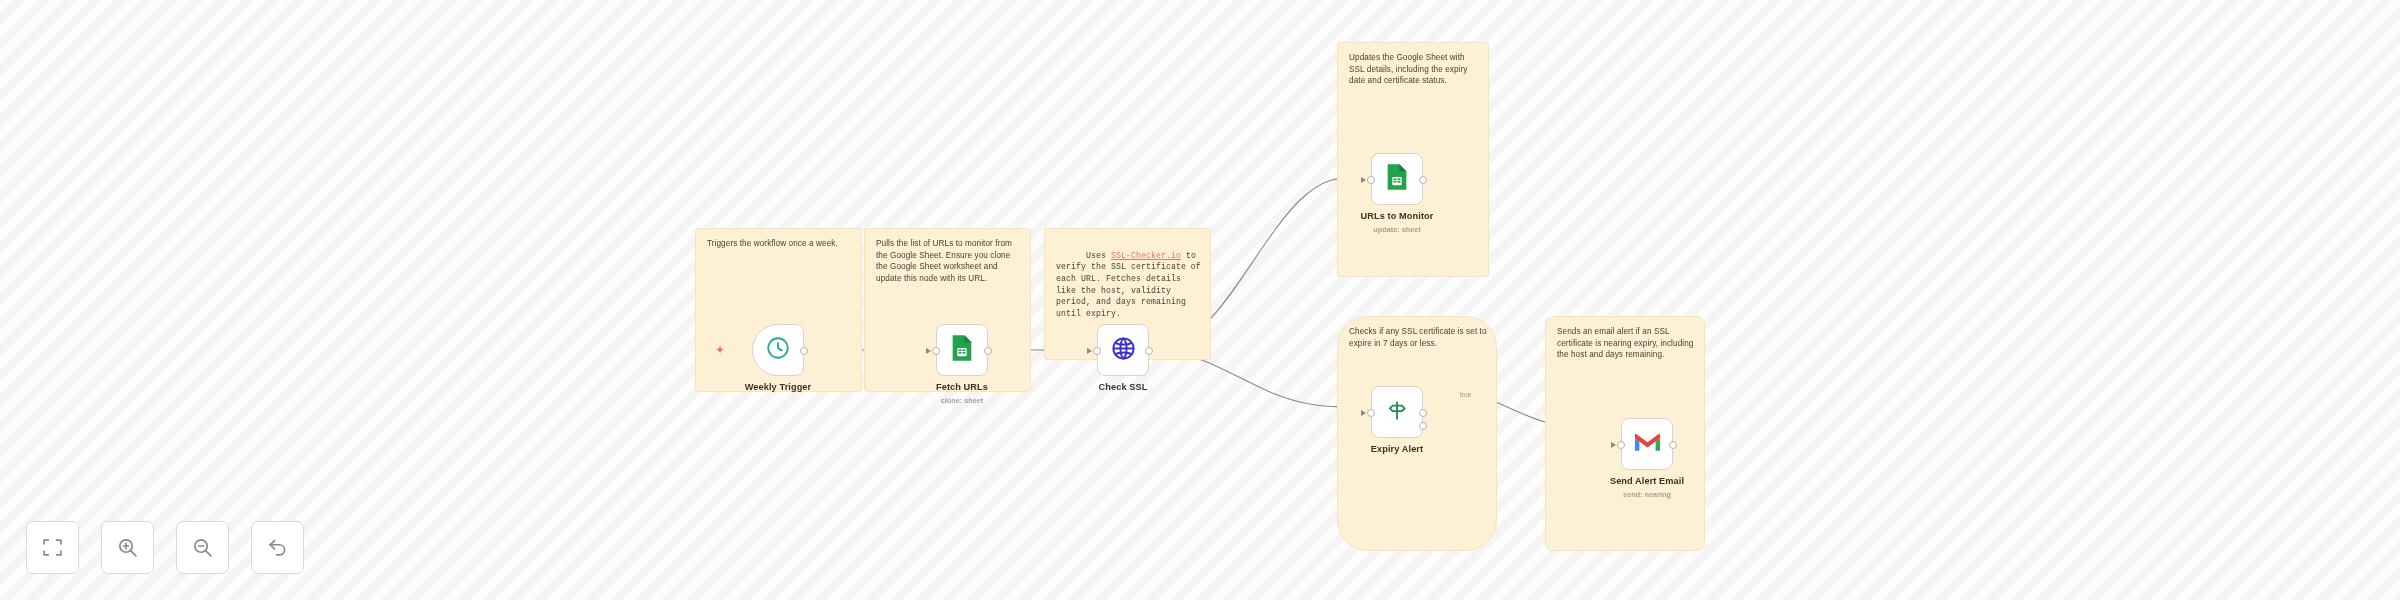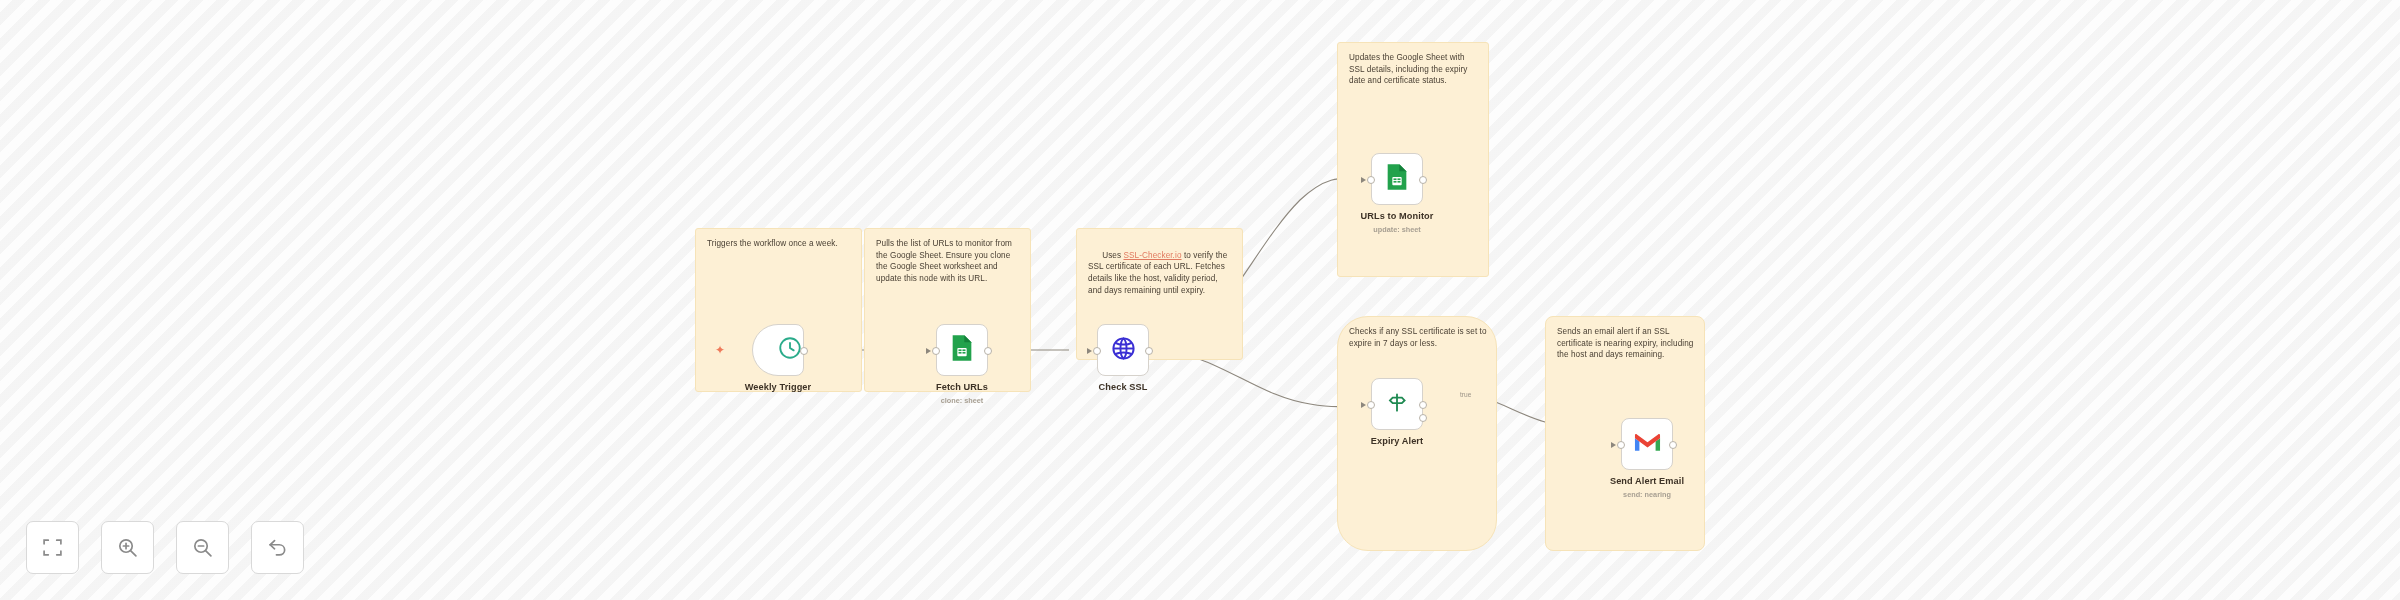--- a/index.html
+++ b/index.html
@@ -54,21 +54,20 @@
     border-radius: 8px;
     display: flex;
     align-items: center;
     justify-content: center;
   }
   .node.trigger {
     border-top-left-radius: 26px;
     border-bottom-left-radius: 26px;
     border-top-right-radius: 8px;
     border-bottom-right-radius: 8px;
-    justify-content: flex-end;
   }
   .node-label {
     position: absolute;
     top: 57px;
     left: 50%;
     transform: translateX(-50%);
     white-space: nowrap;
     font-size: 9.2px;
     font-weight: bold;
     color: #3d3226;
@@ -170,21 +169,21 @@
   </svg>
 
   <div class="sticky" style="left:695px; top:228px; width:167px; height:164px;">
     <div class="sticky-text">Triggers the workflow once a week.</div>
   </div>
 
   <div class="sticky" style="left:864px; top:228px; width:167px; height:164px;">
     <div class="sticky-text">Pulls the list of URLs to monitor from the Google Sheet. Ensure you clone the Google Sheet worksheet and update this node with its URL.</div>
   </div>
 
-  <div class="sticky" style="left:1076px; top:228px; width:167px; height:132px;">
+  <div class="sticky" style="left:1044px; top:228px; width:167px; height:132px;font-family:Liberation Mono, monospace;">
     <div class="sticky-text">
       <span>Uses </span><a class="lnk" href="#">SSL-Checker.io</a><span> to verify the SSL certificate of each URL. Fetches details like the host, validity period, and days remaining until expiry.</span>
     </div>
   </div>
 
   <div class="sticky" style="left:1337px; top:42px; width:152px; height:235px;">
     <div class="sticky-text">Updates the Google Sheet with SSL details, including the expiry date and certificate status.</div>
   </div>
 
   <div class="sticky" style="left:1337px; top:316px; width:160px; height:235px;border-radius:31px;">
@@ -255,21 +254,21 @@
         <rect x="10.4" y="15.4" width="2.6" height="1.4" fill="#22a24c"></rect>
       </svg>
     </span>
     <span class="arrow-in"></span>
     <span class="port in"></span>
     <span class="port out"></span>
     <span class="node-label">URLs to Monitor</span>
     <span class="node-sub">update: sheet</span>
   </div>
 
-  <div class="node" style="left:1371px; top:378px;justify-content:center;">
+  <div class="node" style="left:1371px; top:386px;justify-content:center;">
     <span>
       <svg width="26" height="26" viewBox="0 0 24 24" fill="none" stroke="#1f8a52" stroke-width="1.7">
         <path d="M12 5 V20" stroke-linecap="round"></path>
         <path d="M8 8 H16.5 L19 10.5 L16.5 13 H8 L5.5 10.5 Z"></path>
       </svg>
     </span>
     <span class="arrow-in"></span>
     <span class="port in"></span>
     <span class="port out"></span>
     <span class="port out2"></span>

